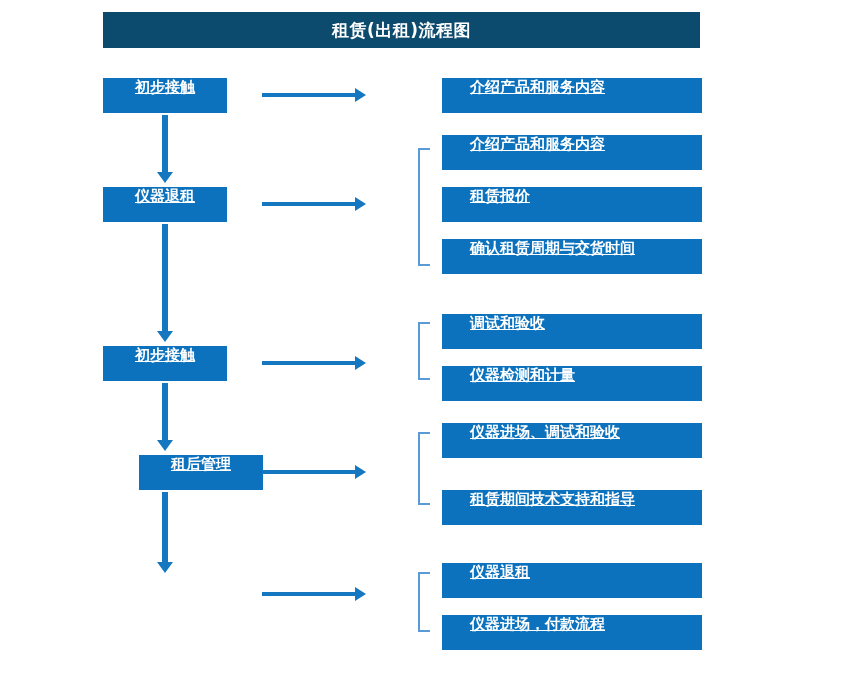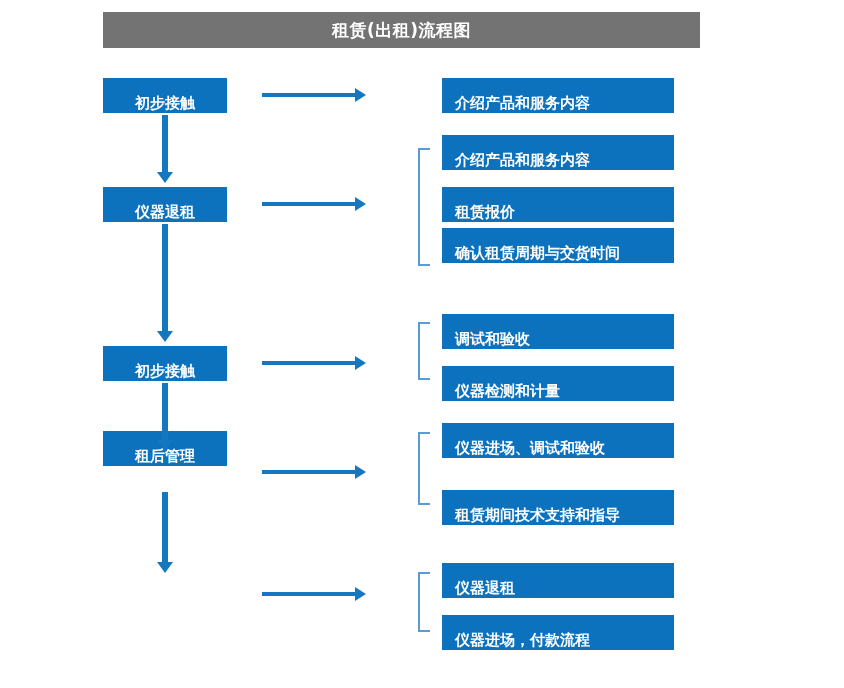--- a/index.html
+++ b/index.html
@@ -15,51 +15,52 @@
     background: #ffffff;
     font-family: "DejaVu Sans", "Liberation Sans", sans-serif;
     overflow: hidden;
   }
   .title-bar {
     position: absolute;
     left: 103px;
     top: 12px;
     width: 597px;
     height: 36px;
-    background: #737373;
+    background: #0c4a6e;
     color: #ffffff;
     display: flex;
     align-items: center;
     justify-content: center;
     font-size: 17px;
     font-weight: bold;
     letter-spacing: 0.5px;
   }
   .node {
     position: absolute;
     background: #0d72bd;
     color: #ffffff;
     display: flex;
-    align-items: flex-end;
+    align-items: flex-start;
     font-size: 15px;
     font-weight: bold;
     box-sizing: border-box;
+    text-decoration: underline;
   }
   .node-left {
     left: 103px;
     width: 124px;
     height: 35px;
     justify-content: center;
   }
   .node-right {
     left: 442px;
-    width: 232px;
+    width: 260px;
     height: 35px;
     justify-content: flex-start;
-    padding-left: 13px;
+    padding-left: 28px;
   }
   
   .h-arrow {
     position: absolute;
     height: 14px;
     pointer-events: none;
   }
   .h-arrow .shaft {
     position: absolute;
     left: 0;
@@ -119,21 +120,21 @@
 
   <div class="node node-left" style="top:78px;">
       <span>初步接触</span>
     </div>
   <div class="node node-left" style="top:187px;">
       <span>仪器退租</span>
     </div>
   <div class="node node-left" style="top:346px;">
       <span>初步接触</span>
     </div>
-  <div class="node node-left" style="top:431px;">
+  <div class="node node-left" style="top:455px;margin-left:36px;">
       <span>租后管理</span>
     </div>
 
   <div class="v-arrow" style="left:157px; top:115px; height:68px;">
     <div class="shaft" style="height:57px;"></div>
     <div class="head" style="top:57px;"></div>
   </div>
   <div class="v-arrow" style="left:157px; top:224px; height:118px;">
     <div class="shaft" style="height:107px;"></div>
     <div class="head" style="top:107px;"></div>
@@ -175,21 +176,21 @@
 
   <div class="node node-right" style="top:78px;">
       <span>介绍产品和服务内容</span>
     </div>
   <div class="node node-right" style="top:135px;">
       <span>介绍产品和服务内容</span>
     </div>
   <div class="node node-right" style="top:187px;">
       <span>租赁报价</span>
     </div>
-  <div class="node node-right" style="top:228px;">
+  <div class="node node-right" style="top:239px;">
       <span>确认租赁周期与交货时间</span>
     </div>
   <div class="node node-right" style="top:314px;">
       <span>调试和验收</span>
     </div>
   <div class="node node-right" style="top:366px;">
       <span>仪器检测和计量</span>
     </div>
   <div class="node node-right" style="top:423px;">
       <span>仪器进场、调试和验收</span>

